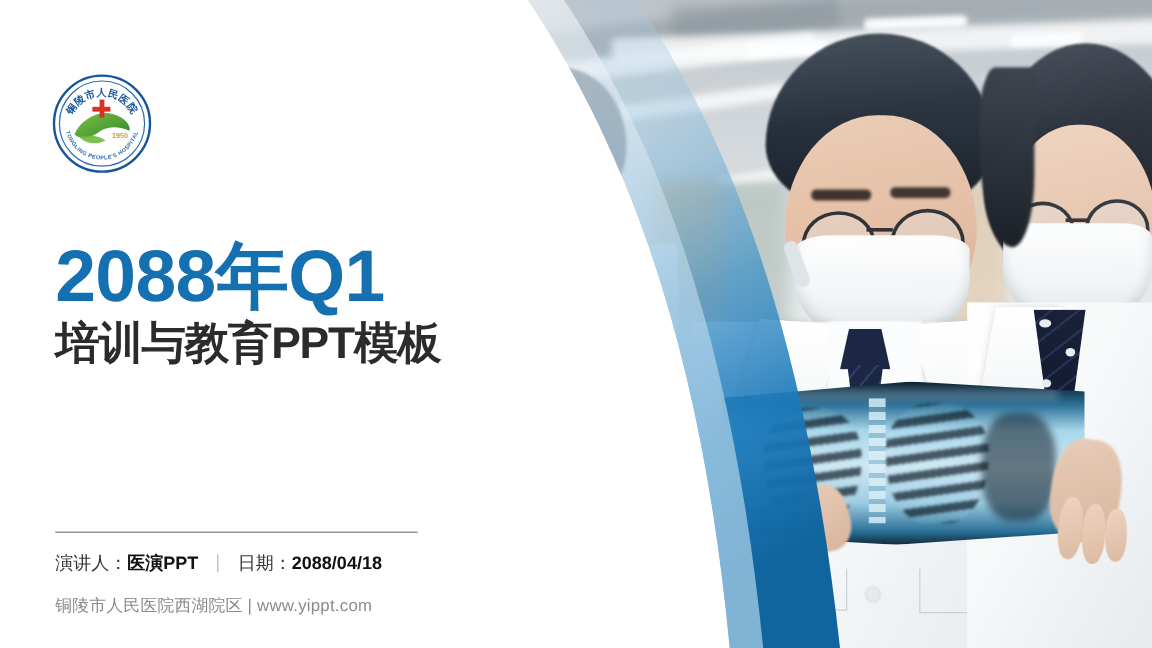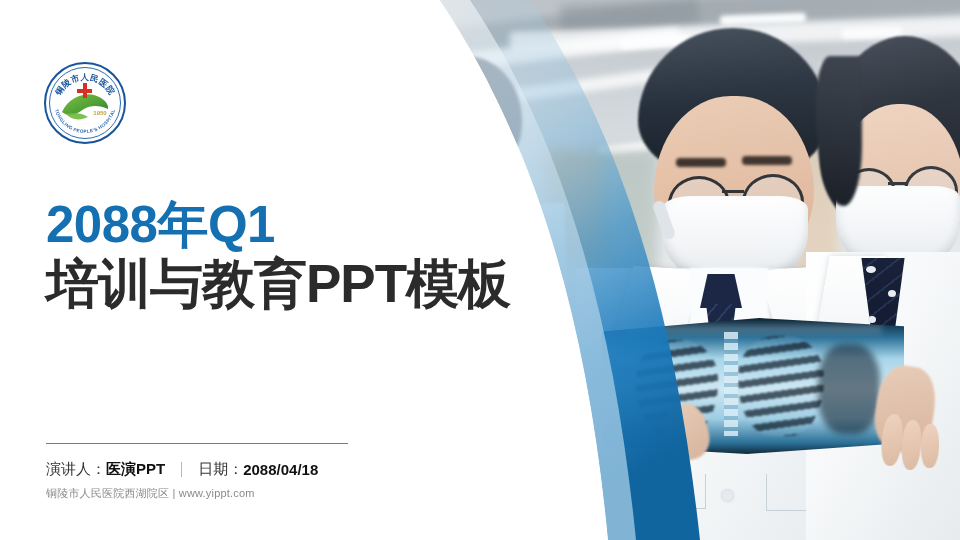--- a/index.html
+++ b/index.html
@@ -190,29 +190,29 @@
   }
   .logo-cross::before { left: 5.5px; top: 0; width: 4px; height: 15px; }
   .logo-cross::after  { left: 0; top: 5.5px; width: 15px; height: 4px; }
 
   .title-block {
     position: absolute;
     left: 46px; top: 198px;
     width: 380px;
   }
   .title-line1 {
-    font-size: 51px;
+    font-size: 61px;
     font-weight: 700;
     line-height: 1.06;
     color: #1470b0;
     letter-spacing: -0.5px;
     white-space: nowrap;
   }
   .title-line2 {
-    font-size: 53px;
+    font-size: 37px;
     font-weight: 700;
     line-height: 1.12;
     color: #2b2b2b;
     letter-spacing: -1px;
     white-space: nowrap;
     margin-top: 2px;
   }
   .subtitle {
     margin-top: 20px;
     font-size: 19px;
@@ -241,22 +241,22 @@
   }
   .meta-label { color: #333; }
   .meta-strong { font-weight: 700; color: #111; }
   .meta-sep {
     display: inline-block;
     width: 1px; height: 15px;
     background: #b6b6b6;
     margin: 0 16px;
   }
   .footer {
-    margin-top: 7px;
-    font-size: 11px;
+    margin-top: 17px;
+    font-size: 14px;
     color: #8a8a8a;
     letter-spacing: 0.2px;
     white-space: nowrap;
   }
 </style>
 </head>
 <body>
 
 <div id="slide">
 

